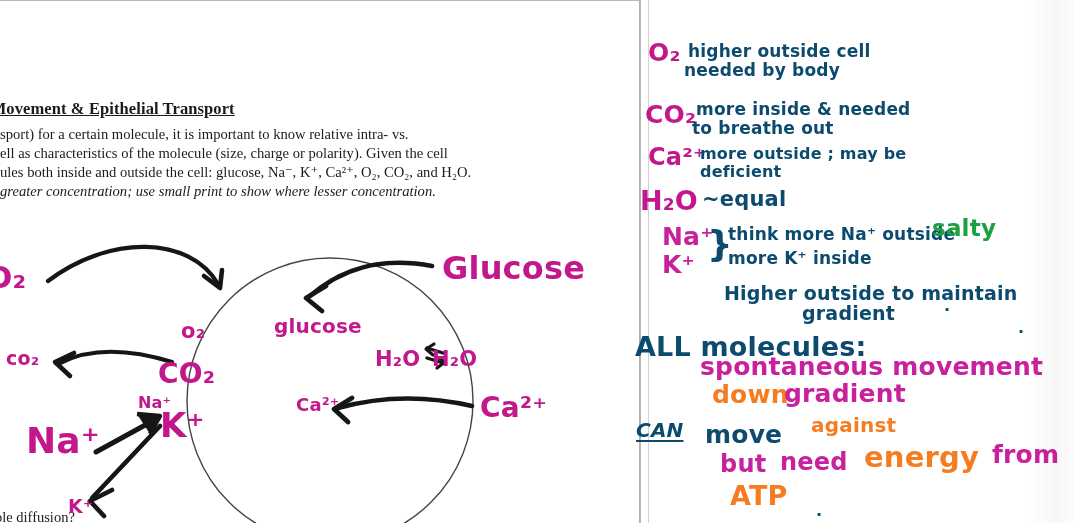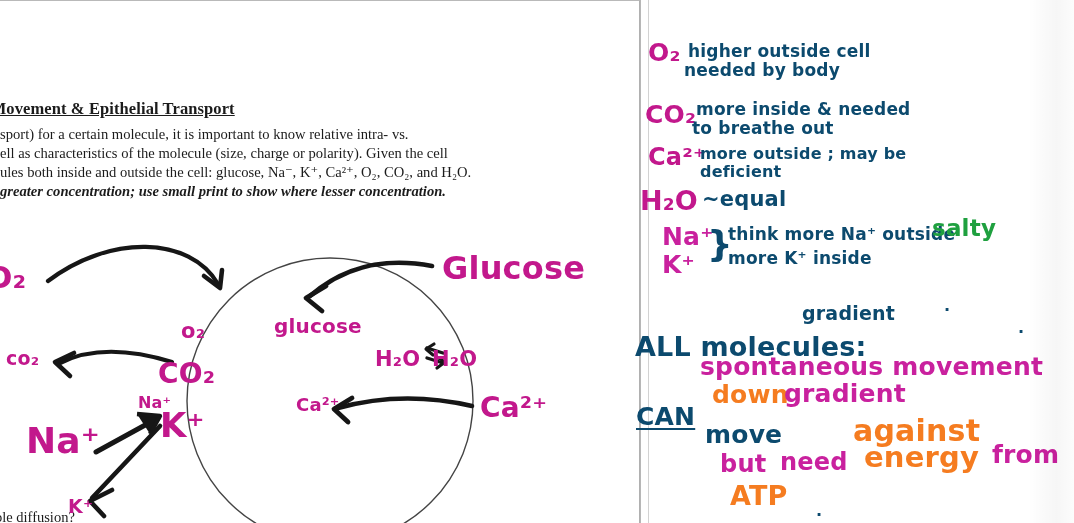--- a/index.html
+++ b/index.html
@@ -12,21 +12,21 @@
   .doc-text{position:absolute;left:0;top:98px;width:600px;
             font-family:"Liberation Serif","DejaVu Serif",serif;color:#1b1b1b;}
   .doc-title{font-size:16.5px;font-weight:bold;text-decoration:underline;line-height:1.25;
              letter-spacing:.1px;white-space:nowrap;margin-left:-46px;}
   .doc-body{font-size:14.6px;line-height:1.32;margin-top:5px;}
   .doc-body p{margin:0;white-space:nowrap;}
   .ln1{margin-left:-24px;}
   .ln2{margin-left:-44px;}
   .ln3{margin-left:-34px;}
   .ln4{margin-left:-38px;}
-  .ln5{margin-left:-34px;font-weight:bold;font-style:italic;}
+  .ln5{margin-left:-34px;font-weight:normal;font-style:italic;}
   .doc-bottom{position:absolute;left:-26px;top:508px;font-family:"Liberation Serif",serif;
               font-size:14.5px;color:#1b1b1b;white-space:nowrap;}
 
   
   .hw{position:absolute;white-space:nowrap;font-family:"DejaVu Sans",sans-serif;
       font-weight:bold;letter-spacing:.2px;}
   .mag{color:#c2188c;}
   .mag2{color:#c9219e;}
   .ink{color:#0c4a6e;}
   .org{color:#f57c20;}
@@ -75,23 +75,23 @@
   .n-K-t{left:88px;top:248px;font-size:17px;}
   .n-salty{left:292px;top:215px;font-size:23px;}
   .n-banana{left:292px;top:240px;font-size:23px;}
   .n-gluc{left:-4px;top:283px;font-size:20px;}
   .n-gluc-t{left:84px;top:282px;font-size:19px;}
   .n-gluc-t2{left:162px;top:302px;font-size:19px;}
   .n-all{left:-5px;top:331px;font-size:27px;}
   .n-spont{left:60px;top:352px;font-size:25px;}
   .n-down{left:72px;top:380px;font-size:25px;}
   .n-grad{left:144px;top:379px;font-size:25px;}
-  .n-can{left:-4px;top:402px;font-size:25px;text-decoration:underline;text-underline-offset:3px;}
+  .n-can{left:-4px;top:418px;font-size:20px;text-decoration:underline;text-underline-offset:3px;font-style:italic;}
   .n-move{left:65px;top:420px;font-size:25px;}
-  .n-against{left:171px;top:413px;font-size:30px;margin-left:42px;}
+  .n-against{left:171px;top:413px;font-size:20px;}
   .n-but{left:80px;top:450px;font-size:24px;}
   .n-need{left:140px;top:448px;font-size:24px;}
   .n-energy{left:224px;top:440px;font-size:29px;}
   .n-from{left:352px;top:440px;font-size:25px;}
   .n-atp{left:90px;top:480px;font-size:27px;}
   .n-dot1{left:304px;top:300px;font-size:16px;}
   .n-dot2{left:378px;top:322px;font-size:16px;}
   .n-dot3{left:176px;top:505px;font-size:16px;}
 </style>
 </head>
@@ -175,20 +175,21 @@
     <div class="hw mag  n-H2O">H₂O</div>
     <div class="hw ink  n-H2O-t">~equal</div>
 
     <div class="hw mag2 n-Na">Na⁺</div>
     <div class="hw mag2 n-K">K⁺</div>
     <div class="hw ink  n-brace">}</div>
     <div class="hw ink  n-Na-t">think more Na⁺ outside</div>
     <div class="hw ink  n-K-t">more K⁺ inside</div>
     <div class="hw grn  n-salty">salty</div>
 
+    <div class="hw ink  n-gluc-t">Higher outside to maintain</div>
     <div class="hw ink  n-gluc-t2">gradient</div>
 
     <div class="hw ink  n-all">ALL molecules:</div>
     <div class="hw mag2 n-spont">spontaneous movement</div>
     <div class="hw org  n-down">down</div>
     <div class="hw mag2 n-grad">gradient</div>
 
     <div class="hw ink  n-can">CAN</div>
     <div class="hw ink  n-move">move</div>
     <div class="hw org  n-against">against</div>

